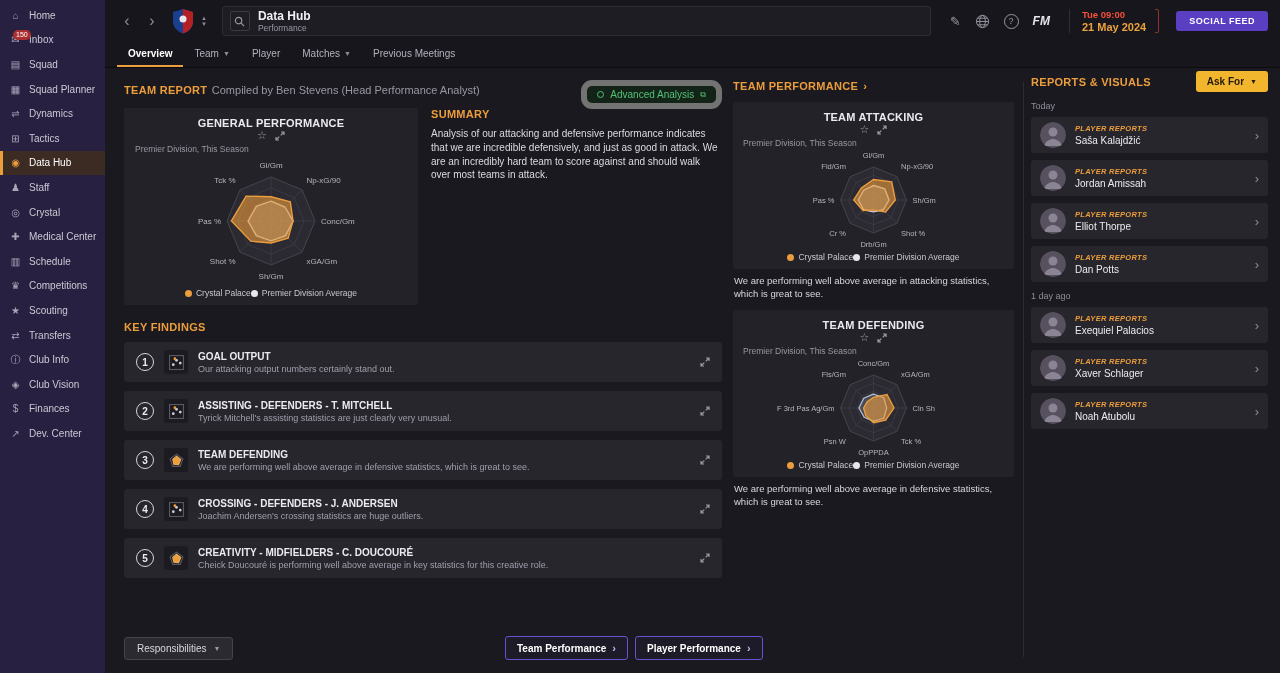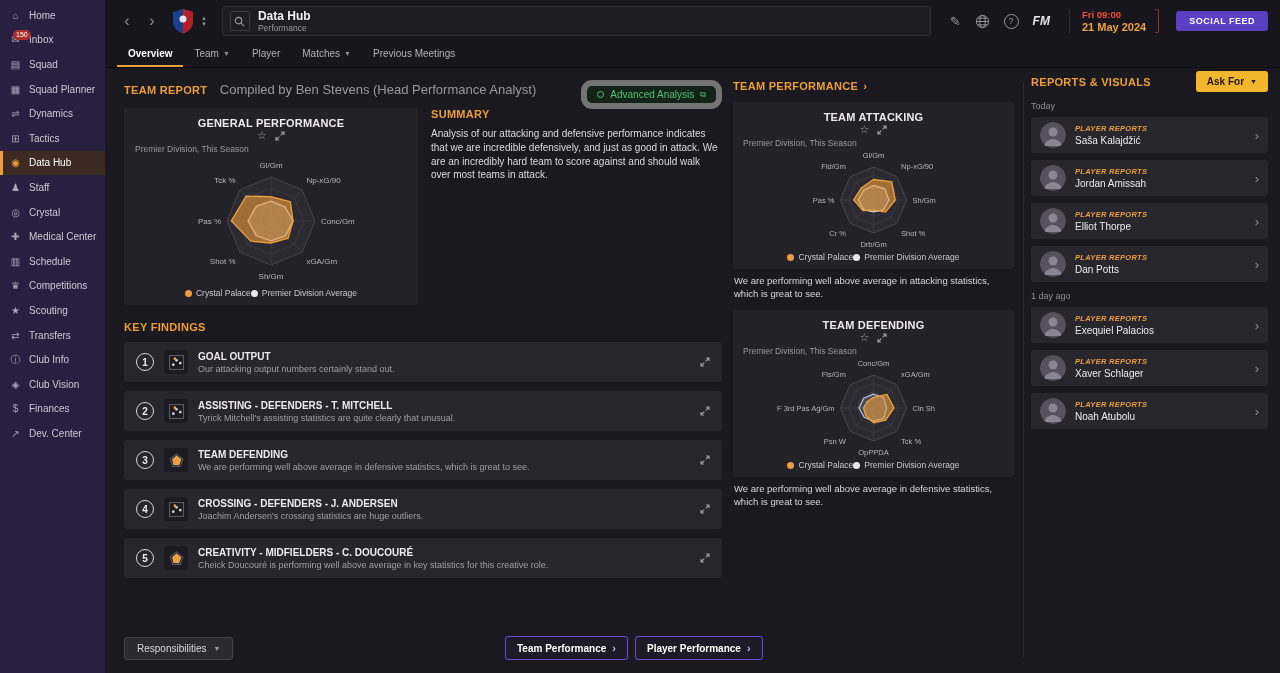--- a/index.html
+++ b/index.html
@@ -40,21 +40,21 @@
   .tab{height:26px;display:flex;align-items:center;gap:4px;padding:0 11px;font-size:10px;color:#b3b0bc;cursor:pointer;border-bottom:2px solid transparent;}
   .tab.active{color:#fff;border-bottom-color:#ec9d3c;font-weight:bold;}
   .tab-chev{font-size:7px;color:#8c8a96;}
 
   
   .content{flex:1;background:#1a191f;position:relative;}
   .orange-title{color:#ec9d3c;font-size:11px;font-weight:bold;letter-spacing:.3px;}
 
   .col-left{position:absolute;left:19px;top:12px;width:598px;}
   .report-header{display:flex;align-items:flex-start;justify-content:space-between;height:22px;}
-  .compiled{font-size:13px;color:#9a97a3;margin-left:8px;}
+  .compiled{font-size:11px;color:#9a97a3;}
   .adv-pill{display:flex;align-items:center;gap:6px;background:#132318;border:6px solid #737373;color:#52c175;border-radius:11px;padding:3px 10px;font-size:10px;font-family:inherit;cursor:pointer;}
   .adv-dot{width:7px;height:7px;border:1.5px solid #52c175;border-radius:50%;}
   .adv-ext{font-size:8px;}
 
   .cards-row{display:flex;margin-top:6px;}
   .card{background:#232228;border-radius:2px;padding:9px 11px 7px;}
   .gp-card{width:294px;flex-shrink:0;}
   .card-head{display:flex;justify-content:space-between;align-items:center;flex-direction:column;}
   .card-title{font-size:11px;font-weight:bold;color:#eceaf0;letter-spacing:.2px;}
   .card-icons{display:flex;gap:8px;align-items:center;color:#9a97a3;}
@@ -220,21 +220,21 @@
           <svg width="15" height="15" viewBox="0 0 16 16">
               <circle cx="8" cy="8" r="6.5" fill="none" stroke="#9a98a2"></circle>
               <ellipse cx="8" cy="8" rx="3" ry="6.5" fill="none" stroke="#9a98a2"></ellipse>
               <path d="M1.5 8h13M2.8 4.5h10.4M2.8 11.5h10.4" stroke="#9a98a2" fill="none"></path>
             </svg>
         </span>
         <span class="help">?</span>
         <span class="fm">FM</span>
       </div>
       <div class="datebox">
-        <div class="time">Fri 09:00</div>
+        <div class="time">Tue 09:00</div>
         <div class="date">21 May 2024</div>
       </div>
       <div class="continue-bar"></div>
       <button class="social-btn">SOCIAL FEED</button>
     </header>
 
     <nav class="tabbar" id="tabbar">
         <div class="tab active">
           <span>Overview</span>
         </div>
@@ -355,21 +355,21 @@
                 <svg width="15" height="15" viewBox="0 0 14 14">
                   <rect x="0.5" y="0.5" width="13" height="13" fill="none" stroke="#5a5962"></rect>
                   <circle cx="4" cy="9" r="1.3" fill="#cfced6"></circle>
                   <circle cx="7" cy="5" r="1.3" fill="#cfced6"></circle>
                   <circle cx="10.5" cy="7.5" r="1.3" fill="#cfced6"></circle>
                   <circle cx="5.5" cy="3.5" r="1.3" fill="#ec9d3c"></circle>
                 </svg>
               </span>
               <div class="kf-text">
                 <div class="kf-t">ASSISTING - DEFENDERS - T. MITCHELL</div>
-                <div class="kf-sub">Tyrick Mitchell's assisting statistics are quite clearly that unusual.</div>
+                <div class="kf-sub">Tyrick Mitchell's assisting statistics are just clearly very unusual.</div>
               </div>
               <span class="expand kf-expand">
                 <svg width="10" height="10" viewBox="0 0 10 10">
                   <path d="M6 1h3v3M9 1L5.7 4.3M4 9H1V6M1 9l3.3-3.3" stroke="#9a98a2" fill="none" stroke-width="1.2"></path>
                 </svg>
               </span>
             </div>
             <div class="kf-row">
               <span class="kf-num">3</span>
               <span class="kf-icon">

